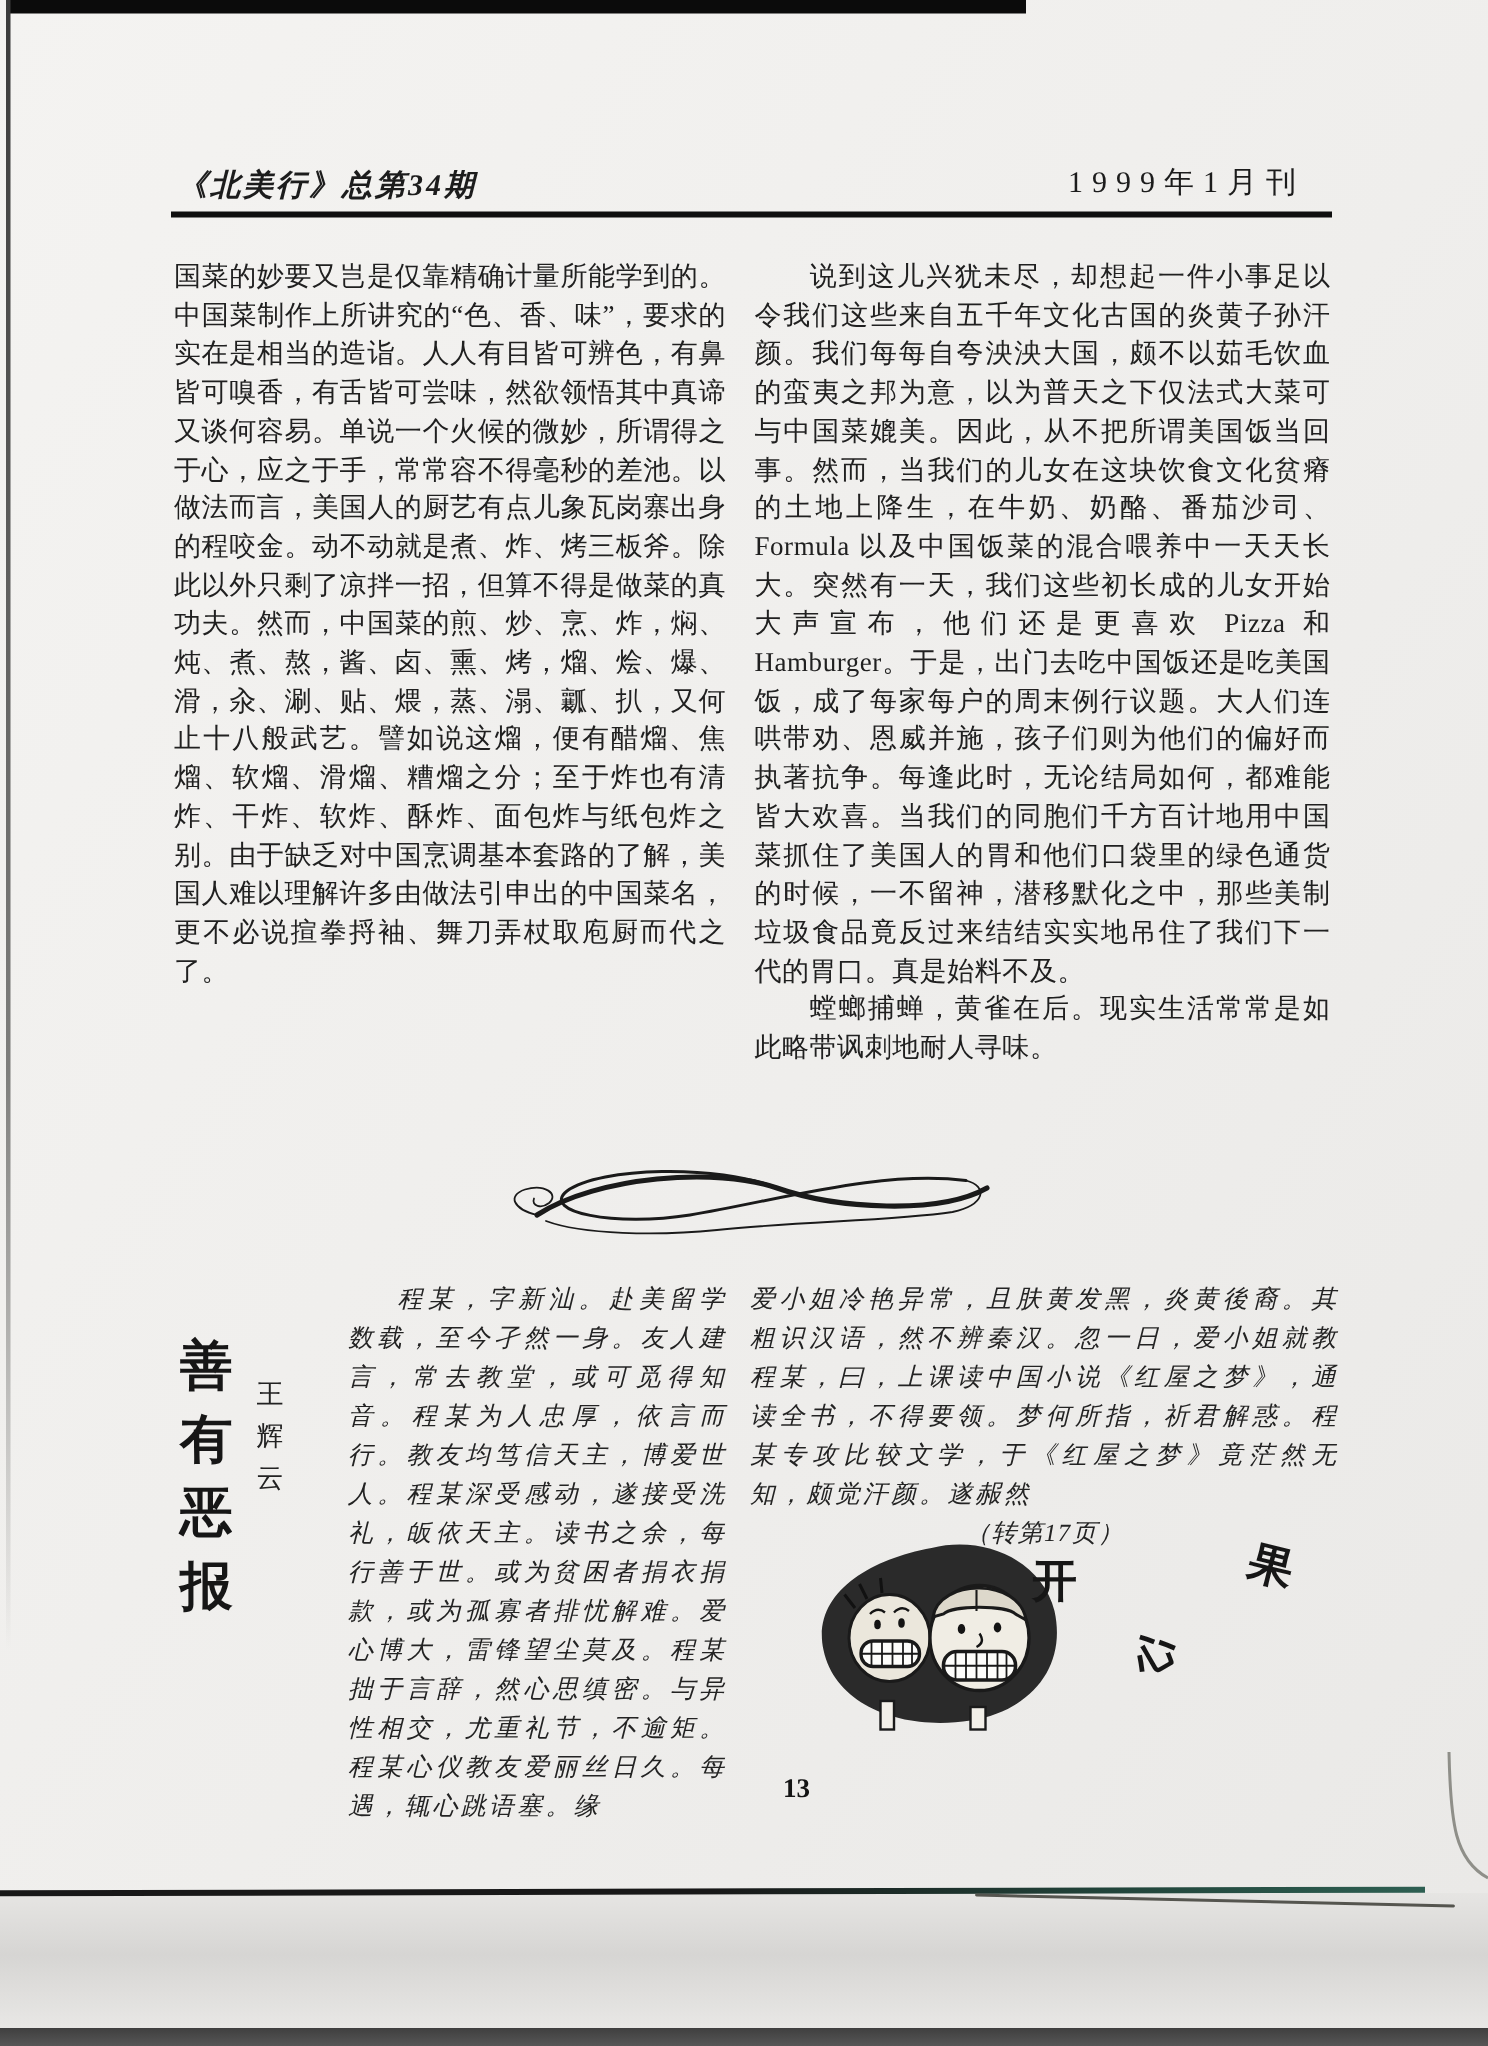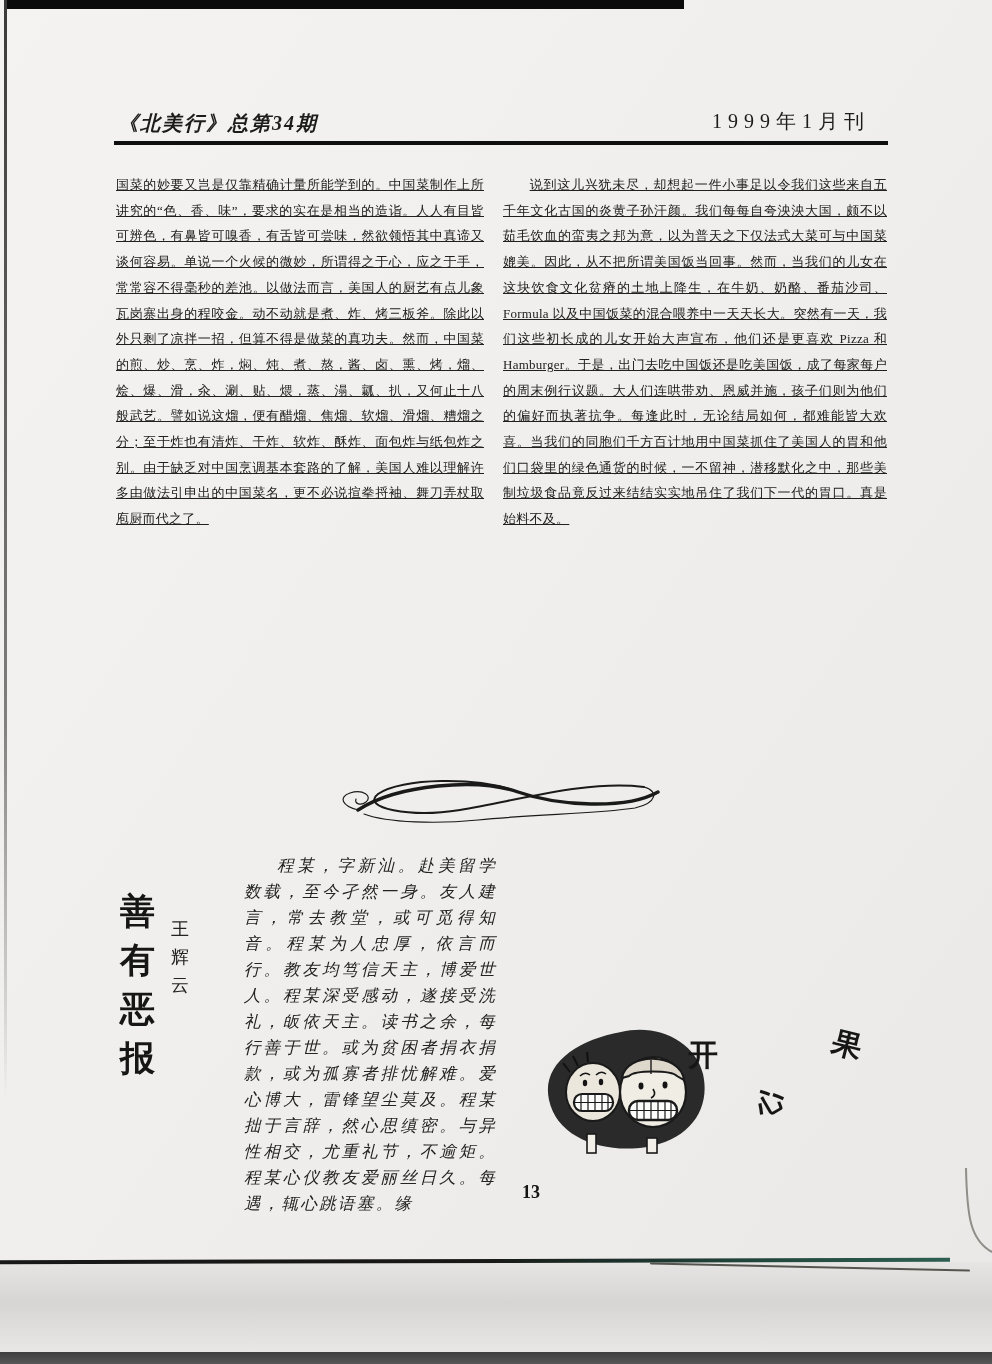--- a/index.html
+++ b/index.html
@@ -43,21 +43,21 @@
     font-size:20px; font-weight:bold; font-style:italic; letter-spacing:2px;
   }
   .hdr-right {
     position:absolute; left:712px; top:108px;
     font-size:20px; font-weight:normal; letter-spacing:6px;
   }
   .rule { position:absolute; left:114px; top:141px; width:774px; height:4px; background:#0f0f0f; }
   
   .col {
     position:absolute; top:172px; text-align:justify;
-    font-size:13px; line-height:25.7px; letter-spacing:0.02em; color:#202020;text-decoration:underline;
+    font-size:18px; line-height:25.7px; letter-spacing:0.02em; color:#202020;
   }
   .col p { margin:0; }
   .col p.indent { text-indent:2.05em; }
   .col-left  { left:116px; width:368px; }
   .col-right { left:503px; width:384px; }
   
   .flourish { position:absolute; left:328px; top:770px; width:334px; height:58px; }
   
   .story-title {
     position:absolute; left:120px; top:893px;
@@ -68,21 +68,21 @@
   .story-author {
     position:absolute; left:171px; top:920px;
     display:flex; flex-direction:column; gap:10px;
     font-size:18px; line-height:1; color:#222;
   }
   .story-block {
     position:absolute; font-style:italic; font-size:16.5px;
     line-height:26px; letter-spacing:0.14em; text-align:justify; color:#232323;
   }
   .story-block p { margin:0; }
-  .block1 { left:232px; top:853px; width:253px;margin-left:12px; }
+  .block1 { left:232px; top:853px; width:253px; }
   .block1 p { text-indent:2em; }
   .block2 { left:500px; top:853px; width:393px; }
   .note { text-align:center; letter-spacing:0.06em; margin-top:3px; font-style:italic; }
   
   .cartoon { position:absolute; left:543px; top:1026px; width:168px; height:128px; }
   .scatter-char {
     position:absolute; font-family:"Liberation Sans","DejaVu Sans",sans-serif;
     font-weight:bold; font-size:30px; color:#161616; line-height:1;
   }
   .char-kai { left:688px; top:1040px; }
@@ -103,20 +103,21 @@
   <div class="hdr-left">《北美行》总第34期</div>
   <div class="hdr-right">1999年1月刊</div>
   <div class="rule"></div>
 
   <div class="col col-left">
     <p>国菜的妙要又岂是仅靠精确计量所能学到的。中国菜制作上所讲究的“色、香、味”，要求的实在是相当的造诣。人人有目皆可辨色，有鼻皆可嗅香，有舌皆可尝味，然欲领悟其中真谛又谈何容易。单说一个火候的微妙，所谓得之于心，应之于手，常常容不得毫秒的差池。以做法而言，美国人的厨艺有点儿象瓦岗寨出身的程咬金。动不动就是煮、炸、烤三板斧。除此以外只剩了凉拌一招，但算不得是做菜的真功夫。然而，中国菜的煎、炒、烹、炸，焖、炖、煮、熬，酱、卤、熏、烤，熘、烩、爆、滑，汆、涮、贴、煨，蒸、溻、瓤、扒，又何止十八般武艺。譬如说这熘，便有醋熘、焦熘、软熘、滑熘、糟熘之分；至于炸也有清炸、干炸、软炸、酥炸、面包炸与纸包炸之别。由于缺乏对中国烹调基本套路的了解，美国人难以理解许多由做法引申出的中国菜名，更不必说揎拳捋袖、舞刀弄杖取庖厨而代之了。</p>
   </div>
 
   <div class="col col-right">
     <p class="indent">说到这儿兴犹未尽，却想起一件小事足以令我们这些来自五千年文化古国的炎黄子孙汗颜。我们每每自夸泱泱大国，颇不以茹毛饮血的蛮夷之邦为意，以为普天之下仅法式大菜可与中国菜媲美。因此，从不把所谓美国饭当回事。然而，当我们的儿女在这块饮食文化贫瘠的土地上降生，在牛奶、奶酪、番茄沙司、Formula 以及中国饭菜的混合喂养中一天天长大。突然有一天，我们这些初长成的儿女开始大声宣布，他们还是更喜欢 Pizza 和 Hamburger。于是，出门去吃中国饭还是吃美国饭，成了每家每户的周末例行议题。大人们连哄带劝、恩威并施，孩子们则为他们的偏好而执著抗争。每逢此时，无论结局如何，都难能皆大欢喜。当我们的同胞们千方百计地用中国菜抓住了美国人的胃和他们口袋里的绿色通货的时候，一不留神，潜移默化之中，那些美制垃圾食品竟反过来结结实实地吊住了我们下一代的胃口。真是始料不及。</p>
+    <p class="indent">螳螂捕蝉，黄雀在后。现实生活常常是如此略带讽刺地耐人寻味。</p>
   </div>
 
   <svg class="flourish" viewBox="0 0 334 58">
     <g fill="none" stroke="#1a1a1a" stroke-linecap="round">
       <path stroke-width="3.4" d="M30 40 C70 14 150 8 190 22 C230 36 298 40 330 22"></path>
       <path stroke-width="2" d="M190 22 C150 6 72 8 50 24 C32 38 82 48 132 40 C192 30 258 10 316 17"></path>
       <path stroke-width="1.2" d="M316 17 C331 21 329 33 307 38 C267 44 208 44 150 50 C110 54 60 53 36 44"></path>
       <path stroke-width="1.2" d="M30 40 C14 36 10 27 22 23 C35 19 45 26 38 32 C33 36 26 34 28 29"></path>
     </g>
   </svg>
@@ -128,20 +129,24 @@
     <span>报</span>
   </div>
   <div class="story-author">
     <span>王</span>
     <span>辉</span>
     <span>云</span>
   </div>
 
   <div class="story-block block1">
     <p>程某，字新汕。赴美留学数载，至今孑然一身。友人建言，常去教堂，或可觅得知音。程某为人忠厚，依言而行。教友均笃信天主，博爱世人。程某深受感动，遂接受洗礼，皈依天主。读书之余，每行善于世。或为贫困者捐衣捐款，或为孤寡者排忧解难。爱心博大，雷锋望尘莫及。程某拙于言辞，然心思缜密。与异性相交，尤重礼节，不逾矩。程某心仪教友爱丽丝日久。每遇，辄心跳语塞。缘</p>
+  </div>
+  <div class="story-block block2">
+    <p>爱小姐冷艳异常，且肤黄发黑，炎黄後裔。其粗识汉语，然不辨秦汉。忽一日，爱小姐就教程某，曰，上课读中国小说《红屋之梦》，通读全书，不得要领。梦何所指，祈君解惑。程某专攻比较文学，于《红屋之梦》竟茫然无知，颇觉汗颜。遂赧然</p>
+    <p class="note">（转第17页）</p>
   </div>
 
   <svg class="cartoon" viewBox="0 0 168 128">
     <path d="M78 6 C114 -3 152 15 160 48 C168 84 146 114 104 121 C60 128 14 112 6 74 C-2 38 34 14 78 6 Z" fill="#2a2a2a"></path>
 
     <path d="M27 46 L20 37 M35 40 L30 30 M45 36 L44 26" stroke="#111" stroke-width="2" fill="none"></path>
     <ellipse cx="50" cy="66" rx="27" ry="29" fill="#ebe7dc" stroke="#1a1a1a" stroke-width="2"></ellipse>
     <ellipse cx="42" cy="57" rx="2.2" ry="3.2" fill="#141414"></ellipse>
     <ellipse cx="58" cy="56" rx="2.2" ry="3.2" fill="#141414"></ellipse>
     <path d="M37 50 q5 -5 10 -1 M53 49 q5 -5 10 -1" stroke="#141414" stroke-width="1.6" fill="none"></path>

